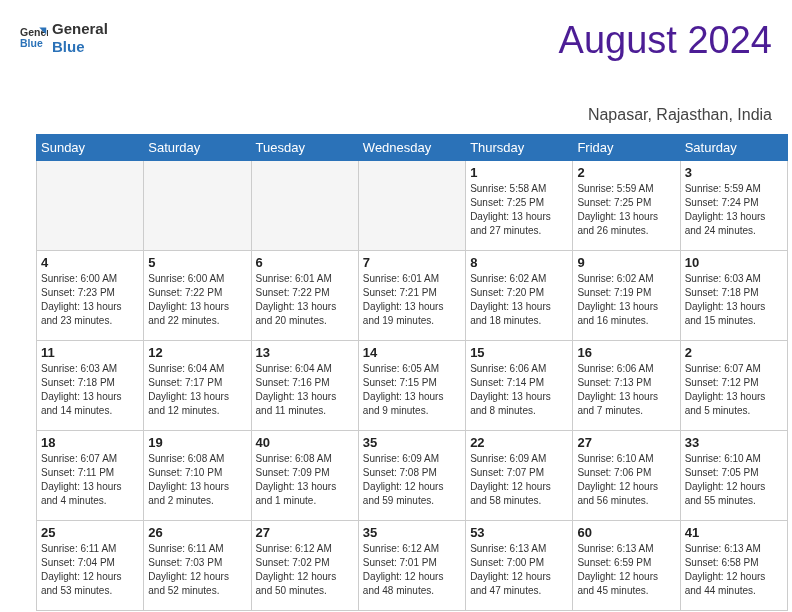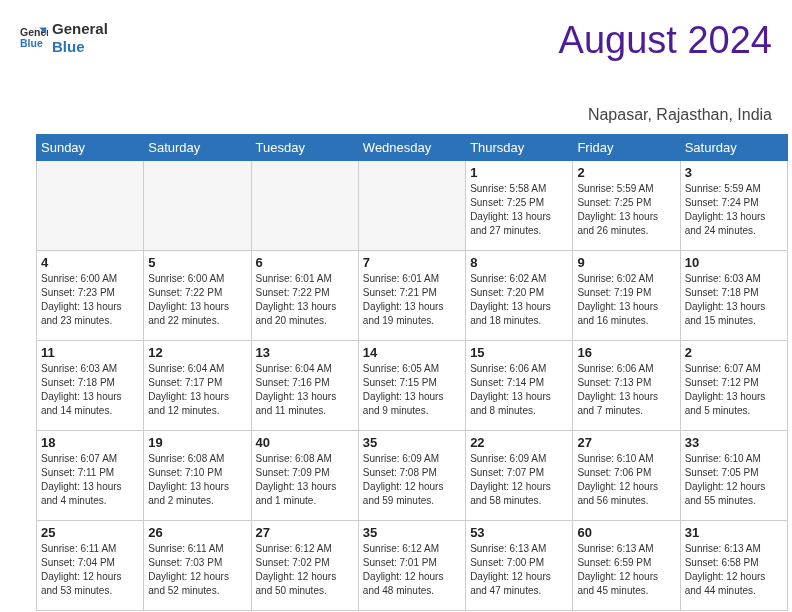--- a/index.html
+++ b/index.html
@@ -241,18 +241,18 @@
         </td>
         <td>
           <div class="day-num">53</div>
           <div class="day-info">Sunrise: 6:13 AM<br>Sunset: 7:00 PM<br>Daylight: 12 hours and 47 minutes.</div>
         </td>
         <td>
           <div class="day-num">60</div>
           <div class="day-info">Sunrise: 6:13 AM<br>Sunset: 6:59 PM<br>Daylight: 12 hours and 45 minutes.</div>
         </td>
         <td>
-          <div class="day-num">31</div>
+          <div class="day-num">41</div>
           <div class="day-info">Sunrise: 6:13 AM<br>Sunset: 6:58 PM<br>Daylight: 12 hours and 44 minutes.</div>
         </td>
       </tr>
     </tbody>
 </table>
 
 </body></html>

